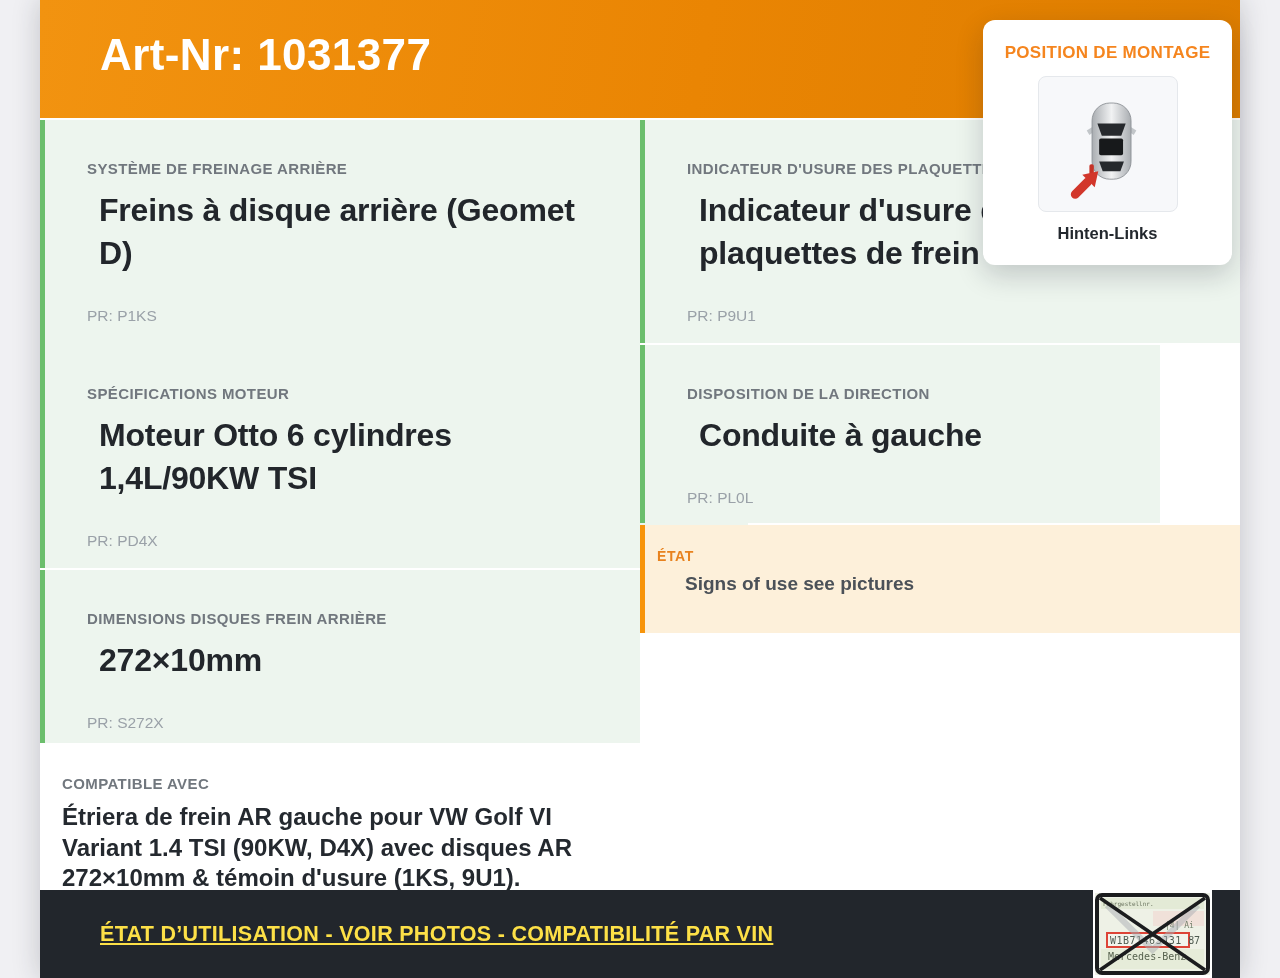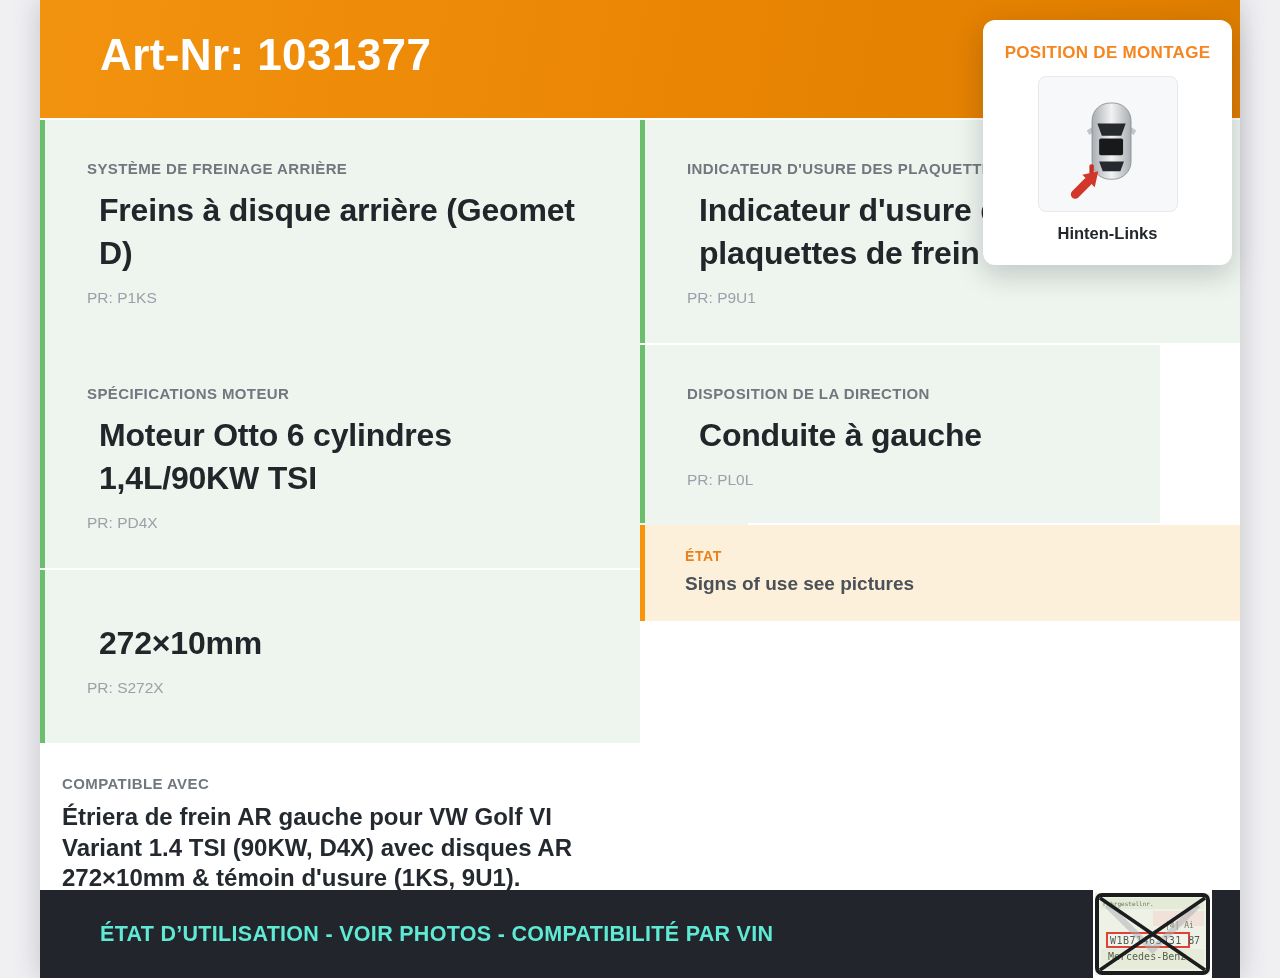--- a/index.html
+++ b/index.html
@@ -32,48 +32,48 @@
     padding:40px 38px 0 42px;
   }
   .label {
     font-size:15px; font-weight:700; color:#71777e;
     letter-spacing:.4px; margin:0 0 10px 0;
   }
   h2.heading {
     margin:12px; font-size:32px; line-height:43px; font-weight:700;
     color:#22262b; letter-spacing:-.2px; max-width:520px;
   }
-  .pr { margin-top:14px; font-size:15.5px; color:#9aa1a8; }
+  .pr { margin-top:32px; font-size:15.5px; color:#9aa1a8; }
   .c1 { left:0;   top:120px; width:600px; height:258px; }
   .c2 { left:600px; top:120px; width:600px; height:223px; }
   .c3 { left:0;   top:345px; width:708px; height:223px; }
   .c4 { left:600px; top:345px; width:520px; height:178px; }
   .c5 {
-    left:600px; top:525px; width:600px; height:96px;
+    left:600px; top:525px; width:600px; height:108px;
     background:#fdf0da; border-left:5px solid #f7940a;
-    padding:23px 30px 0 40px;
+    padding:23px 30px 0 12px;
   }
   .c5 .label { color:#e8821e; font-size:14px; margin-bottom:9px; letter-spacing:.6px;}
-  .condition-text { font-size:19px; font-weight:600; color:#4b5158; }
+  .condition-text { font-size:19px; font-weight:600; color:#4b5158;margin-left:28px; }
   .c6 { left:0; top:570px; width:600px; height:173px; }
   .c7 {
     left:0; top:745px; width:600px; height:143px;
     background:#ffffff; padding:30px 40px 0 22px;
   }
   .compat-text {
     margin-top:7px; font-size:24px; font-weight:600; color:#24292f;
     line-height:1.28; max-width:535px;
   }
   
   .footer {
     position:absolute; left:0; top:890px; width:1200px; height:88px;
     background:#22262c; display:flex; align-items:center; padding-left:60px;
   }
   .footer .txt {
-    font-size:21.5px; font-weight:700; color:#5eead4; letter-spacing:.3px;
+    font-size:21.5px; font-weight:700; color:#fde047; letter-spacing:.3px;text-decoration:underline;
   }
   
   .poscard {
     position:absolute; left:943px; top:20px; width:249px; height:245px;
     background:#ffffff; border-radius:12px;
     box-shadow:0 10px 28px rgba(20,20,40,.20);
     z-index:5; text-align:center;
   }
   .poscard .ptitle {
     margin-top:23px; font-size:17px; font-weight:800;
@@ -124,20 +124,21 @@
     <h2 class="heading">Conduite à gauche</h2>
     <div class="pr">PR: PL0L</div>
   </section>
 
   <section class="card c5">
     <div class="label">ÉTAT</div>
     <div class="condition-text">Signs of use see pictures</div>
   </section>
 
   <section class="card green c6">
+    <div class="label">DIMENSIONS DISQUES FREIN ARRIÈRE</div>
     <h2 class="heading">272×10mm</h2>
     <div class="pr">PR: S272X</div>
   </section>
 
   <section class="card c7">
     <div class="label">COMPATIBLE AVEC</div>
     <div class="compat-text">Étriera de frein AR gauche pour VW Golf VI Variant 1.4 TSI (90KW, D4X) avec disques AR 272×10mm &amp; témoin d'usure (1KS, 9U1). Envoyez VIN si doute.</div>
   </section>
 
   <footer class="footer">

